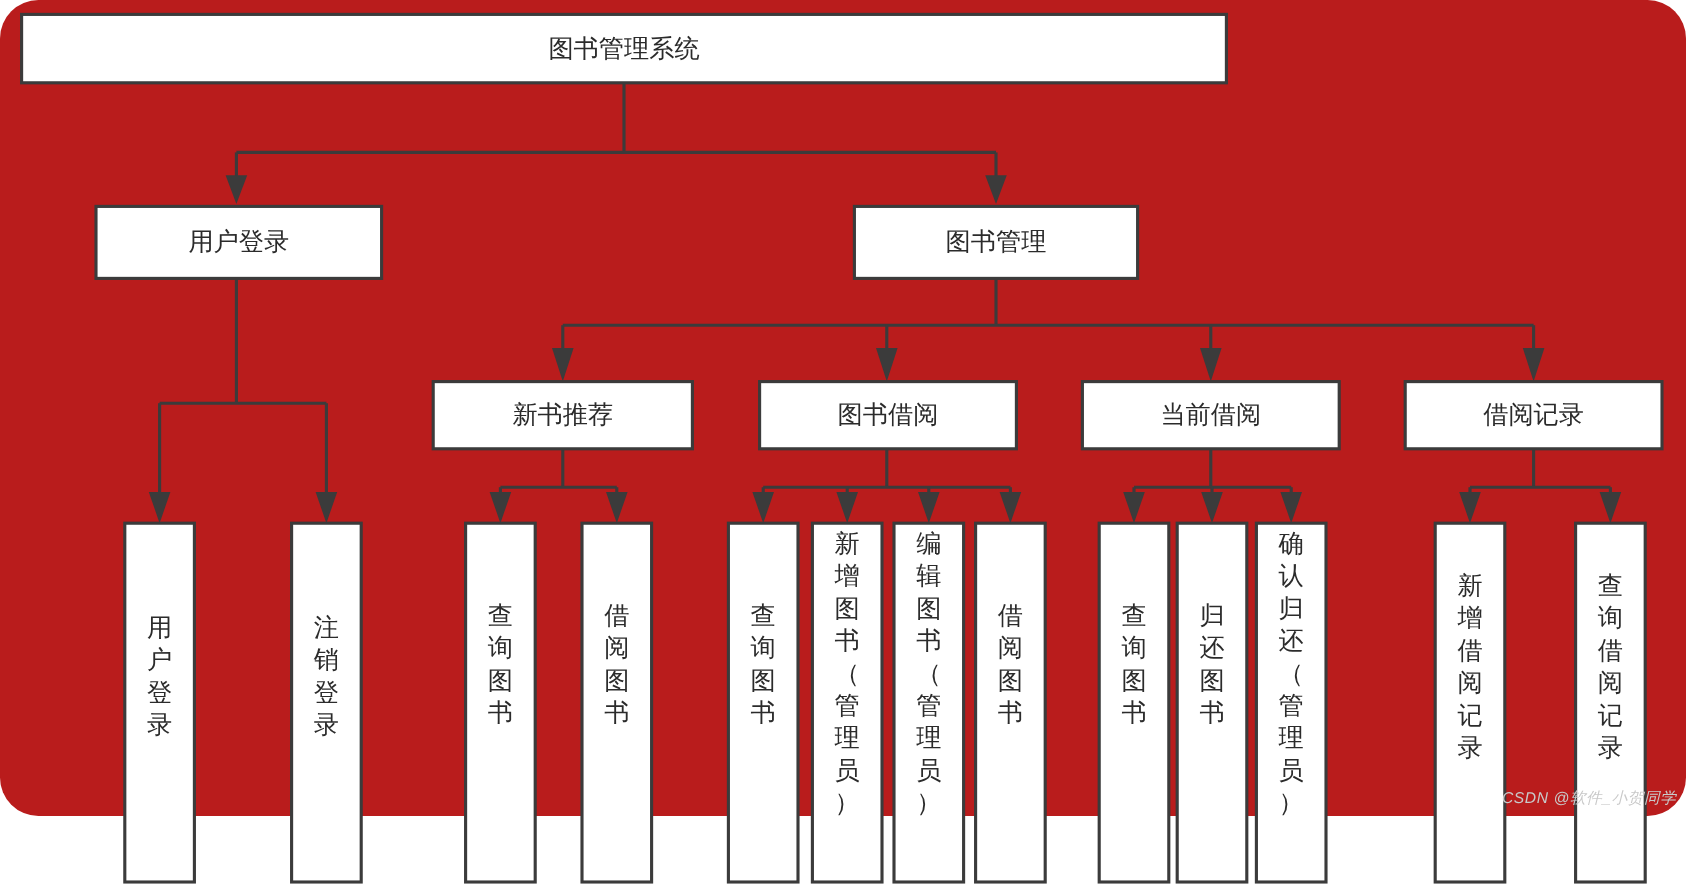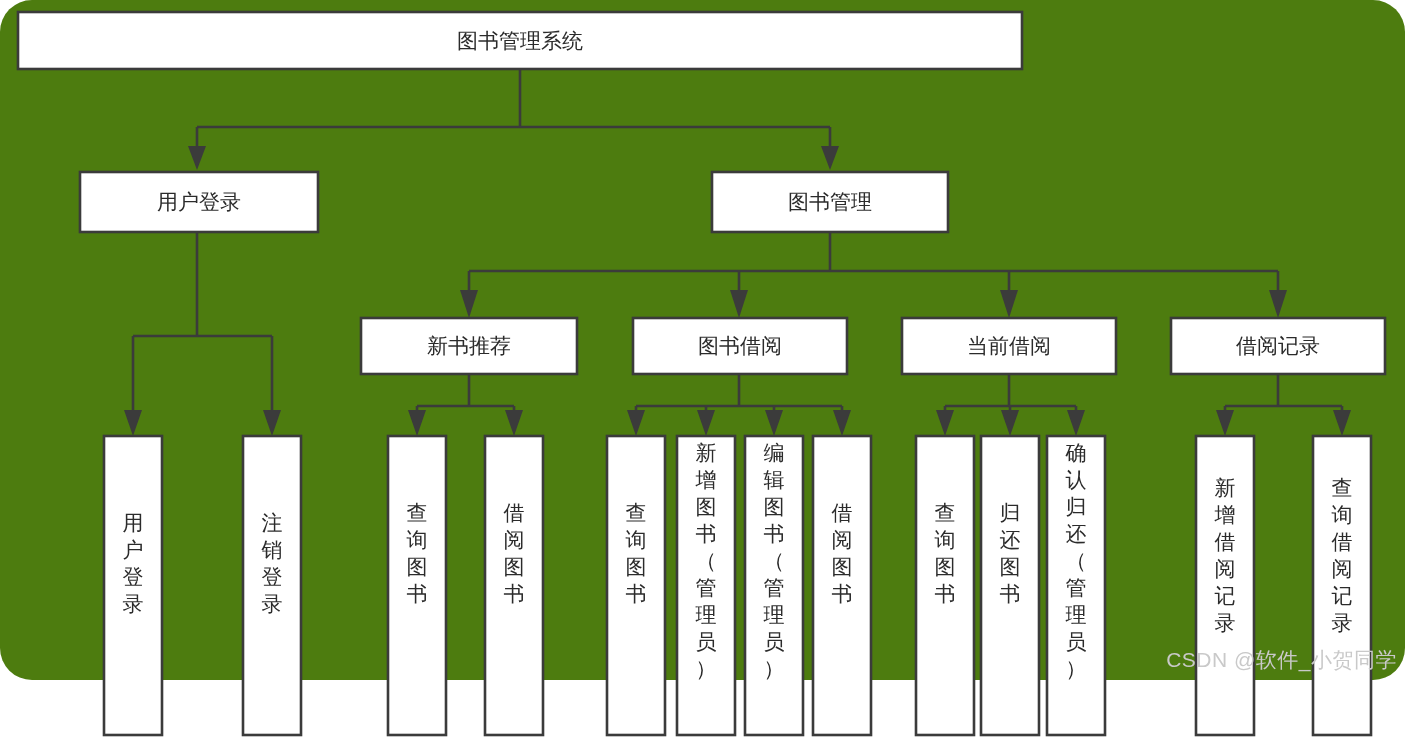--- a/index.html
+++ b/index.html
@@ -10,21 +10,21 @@
   body {
     width: 1405px;
     height: 747px;
     overflow: hidden;
     font-family: "Liberation Sans", "DejaVu Sans", sans-serif;
   }
   #diagram-root {
     position: relative;
     width: 1405px;
     height: 680px;
-    background: #4d7c0f;
+    background: #b91c1c;
     border-radius: 32px;
   }
   svg.diagram-canvas {
     position: absolute;
     left: 0;
     top: 0;
     width: 1405px;
     height: 747px;
     display: block;
   }
@@ -54,25 +54,26 @@
     fill: #2b2b2b;
     font-family: "Liberation Sans", "DejaVu Sans", sans-serif;
     font-size: 21px;
     text-anchor: middle;
   }
   .watermark-text {
     position: absolute;
     right: 8px;
     bottom: 6px;
     color: #c9c9c9;
-    font-size: 21px;
+    font-size: 13px;
     font-family: "Liberation Sans", "DejaVu Sans", sans-serif;
     white-space: nowrap;
     letter-spacing: 0.5px;
     user-select: none;
+    font-style: italic;
   }
 </style>
 </head>
 <body>
 
 <div id="diagram-root">
 
   <svg class="diagram-canvas" viewBox="0 0 1405 747" xmlns="http://www.w3.org/2000/svg">
 
     <g>

